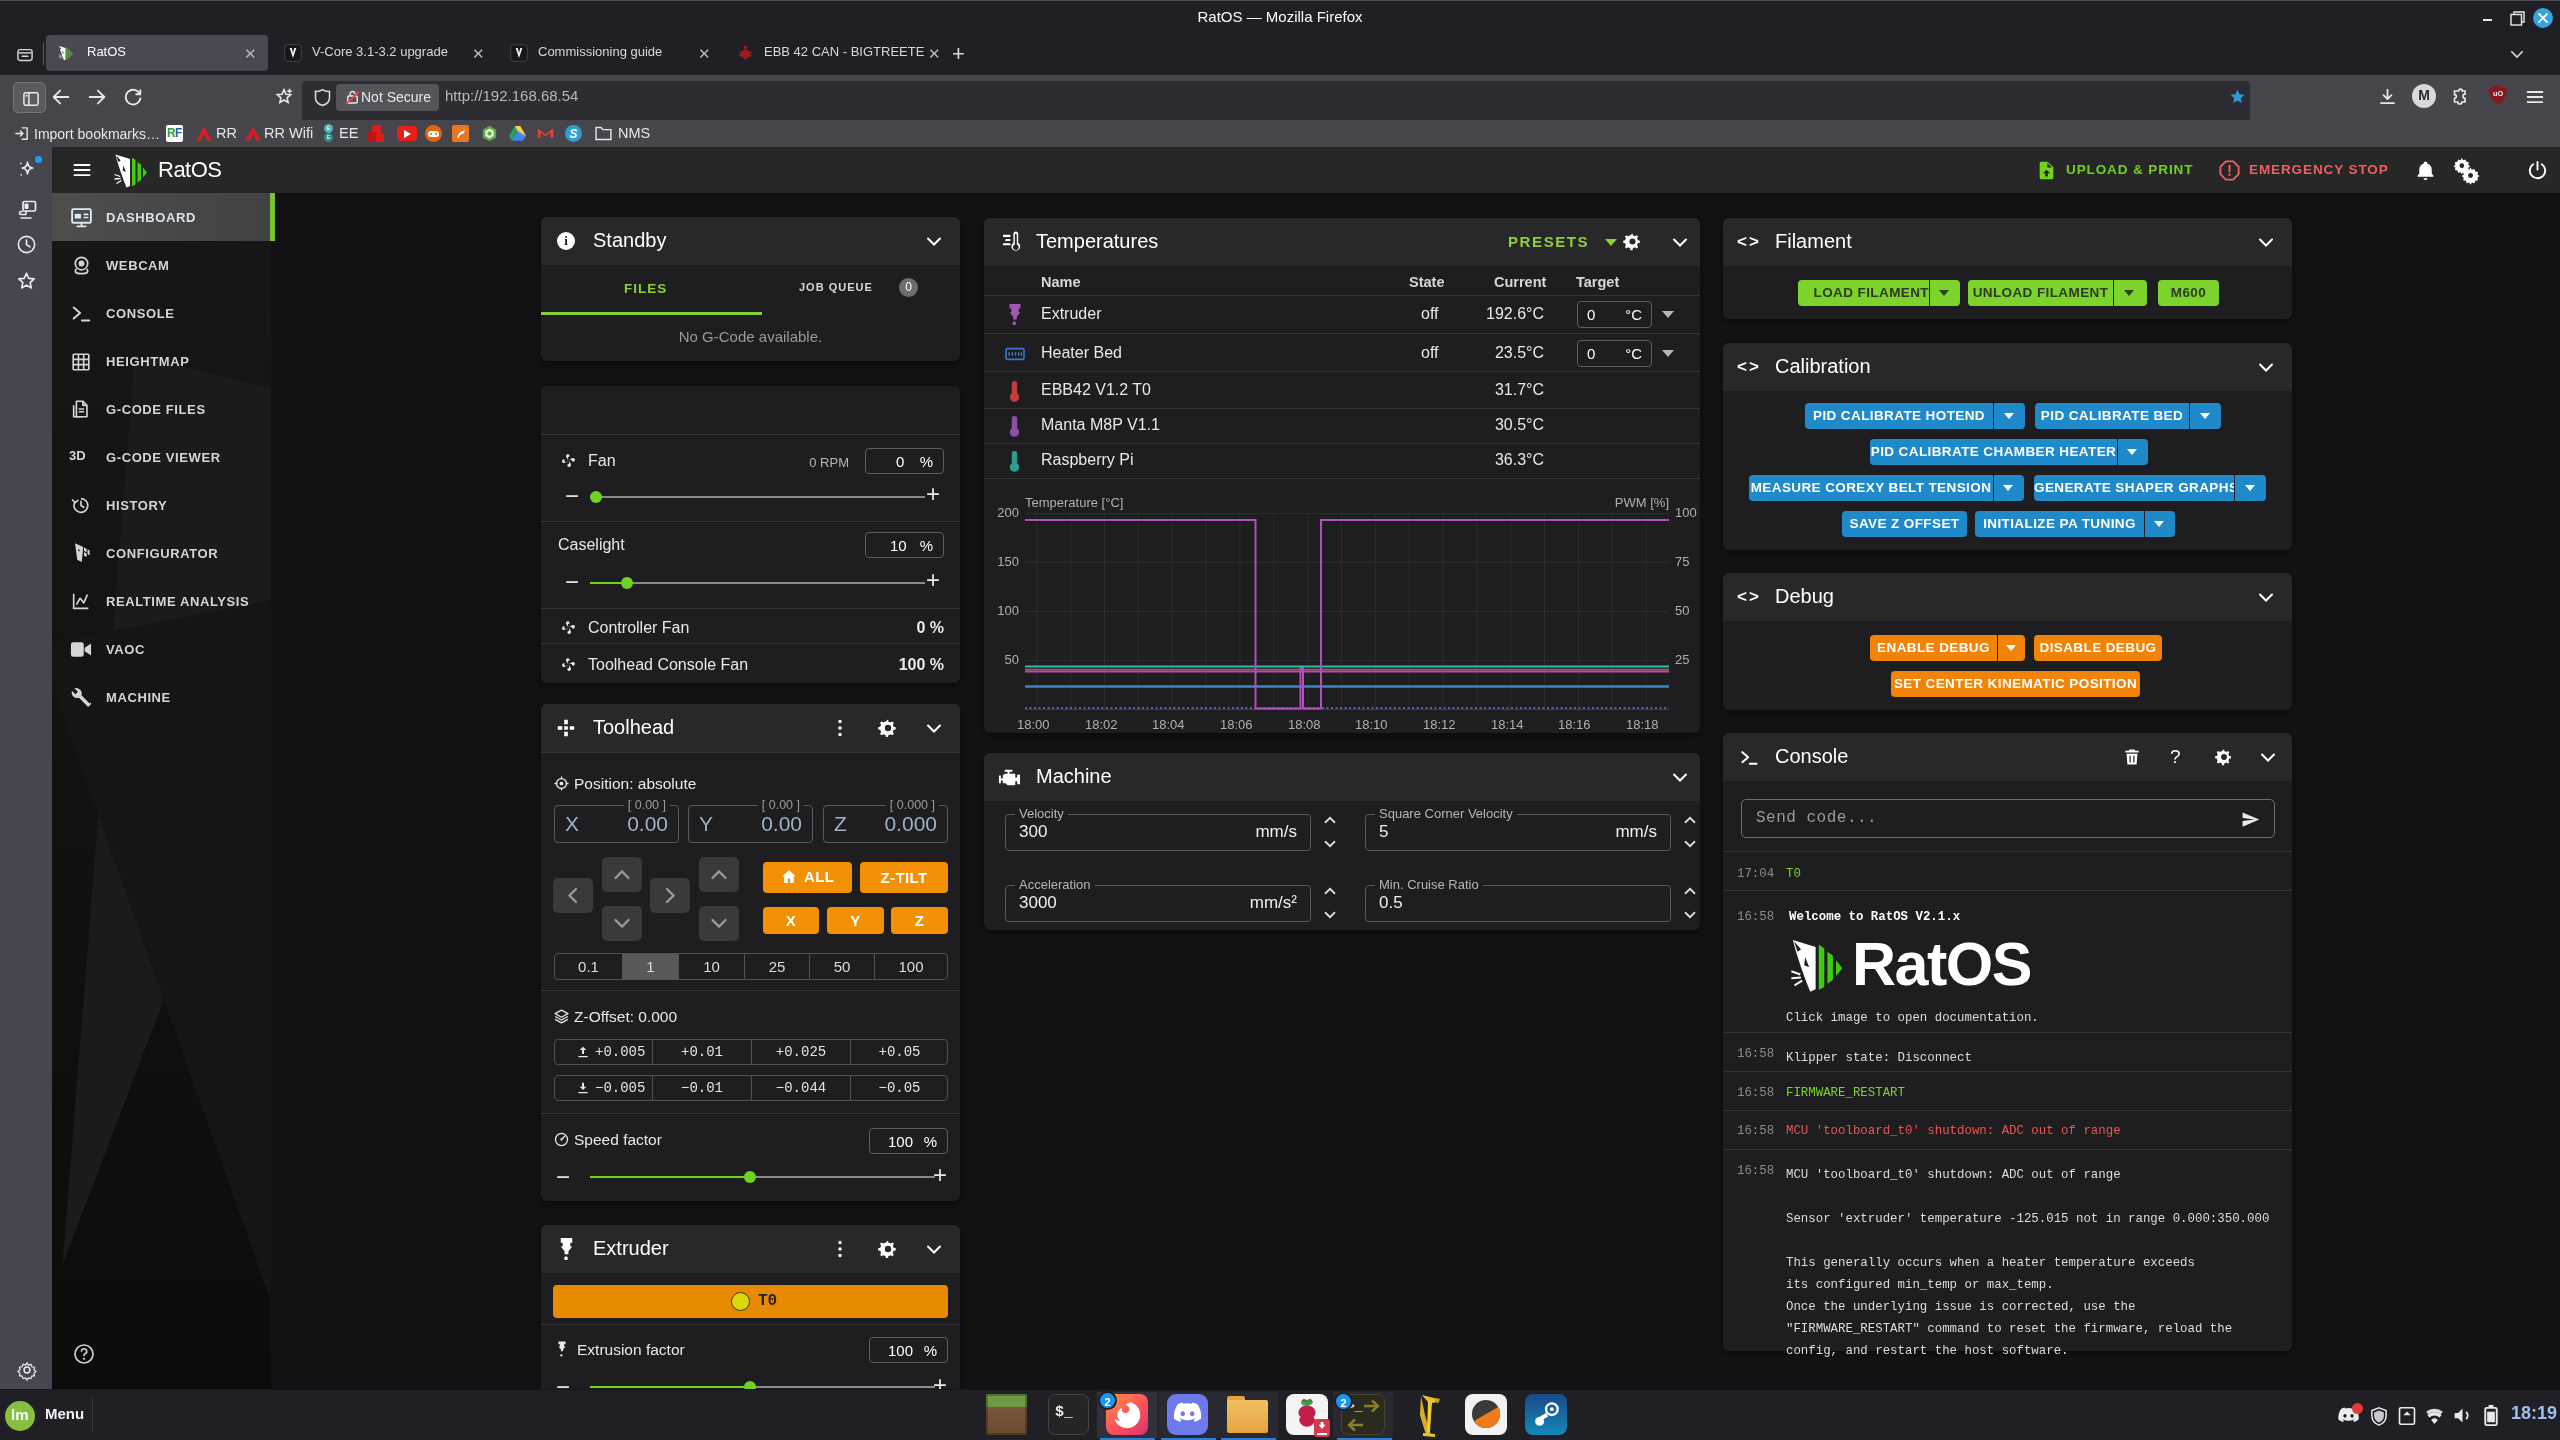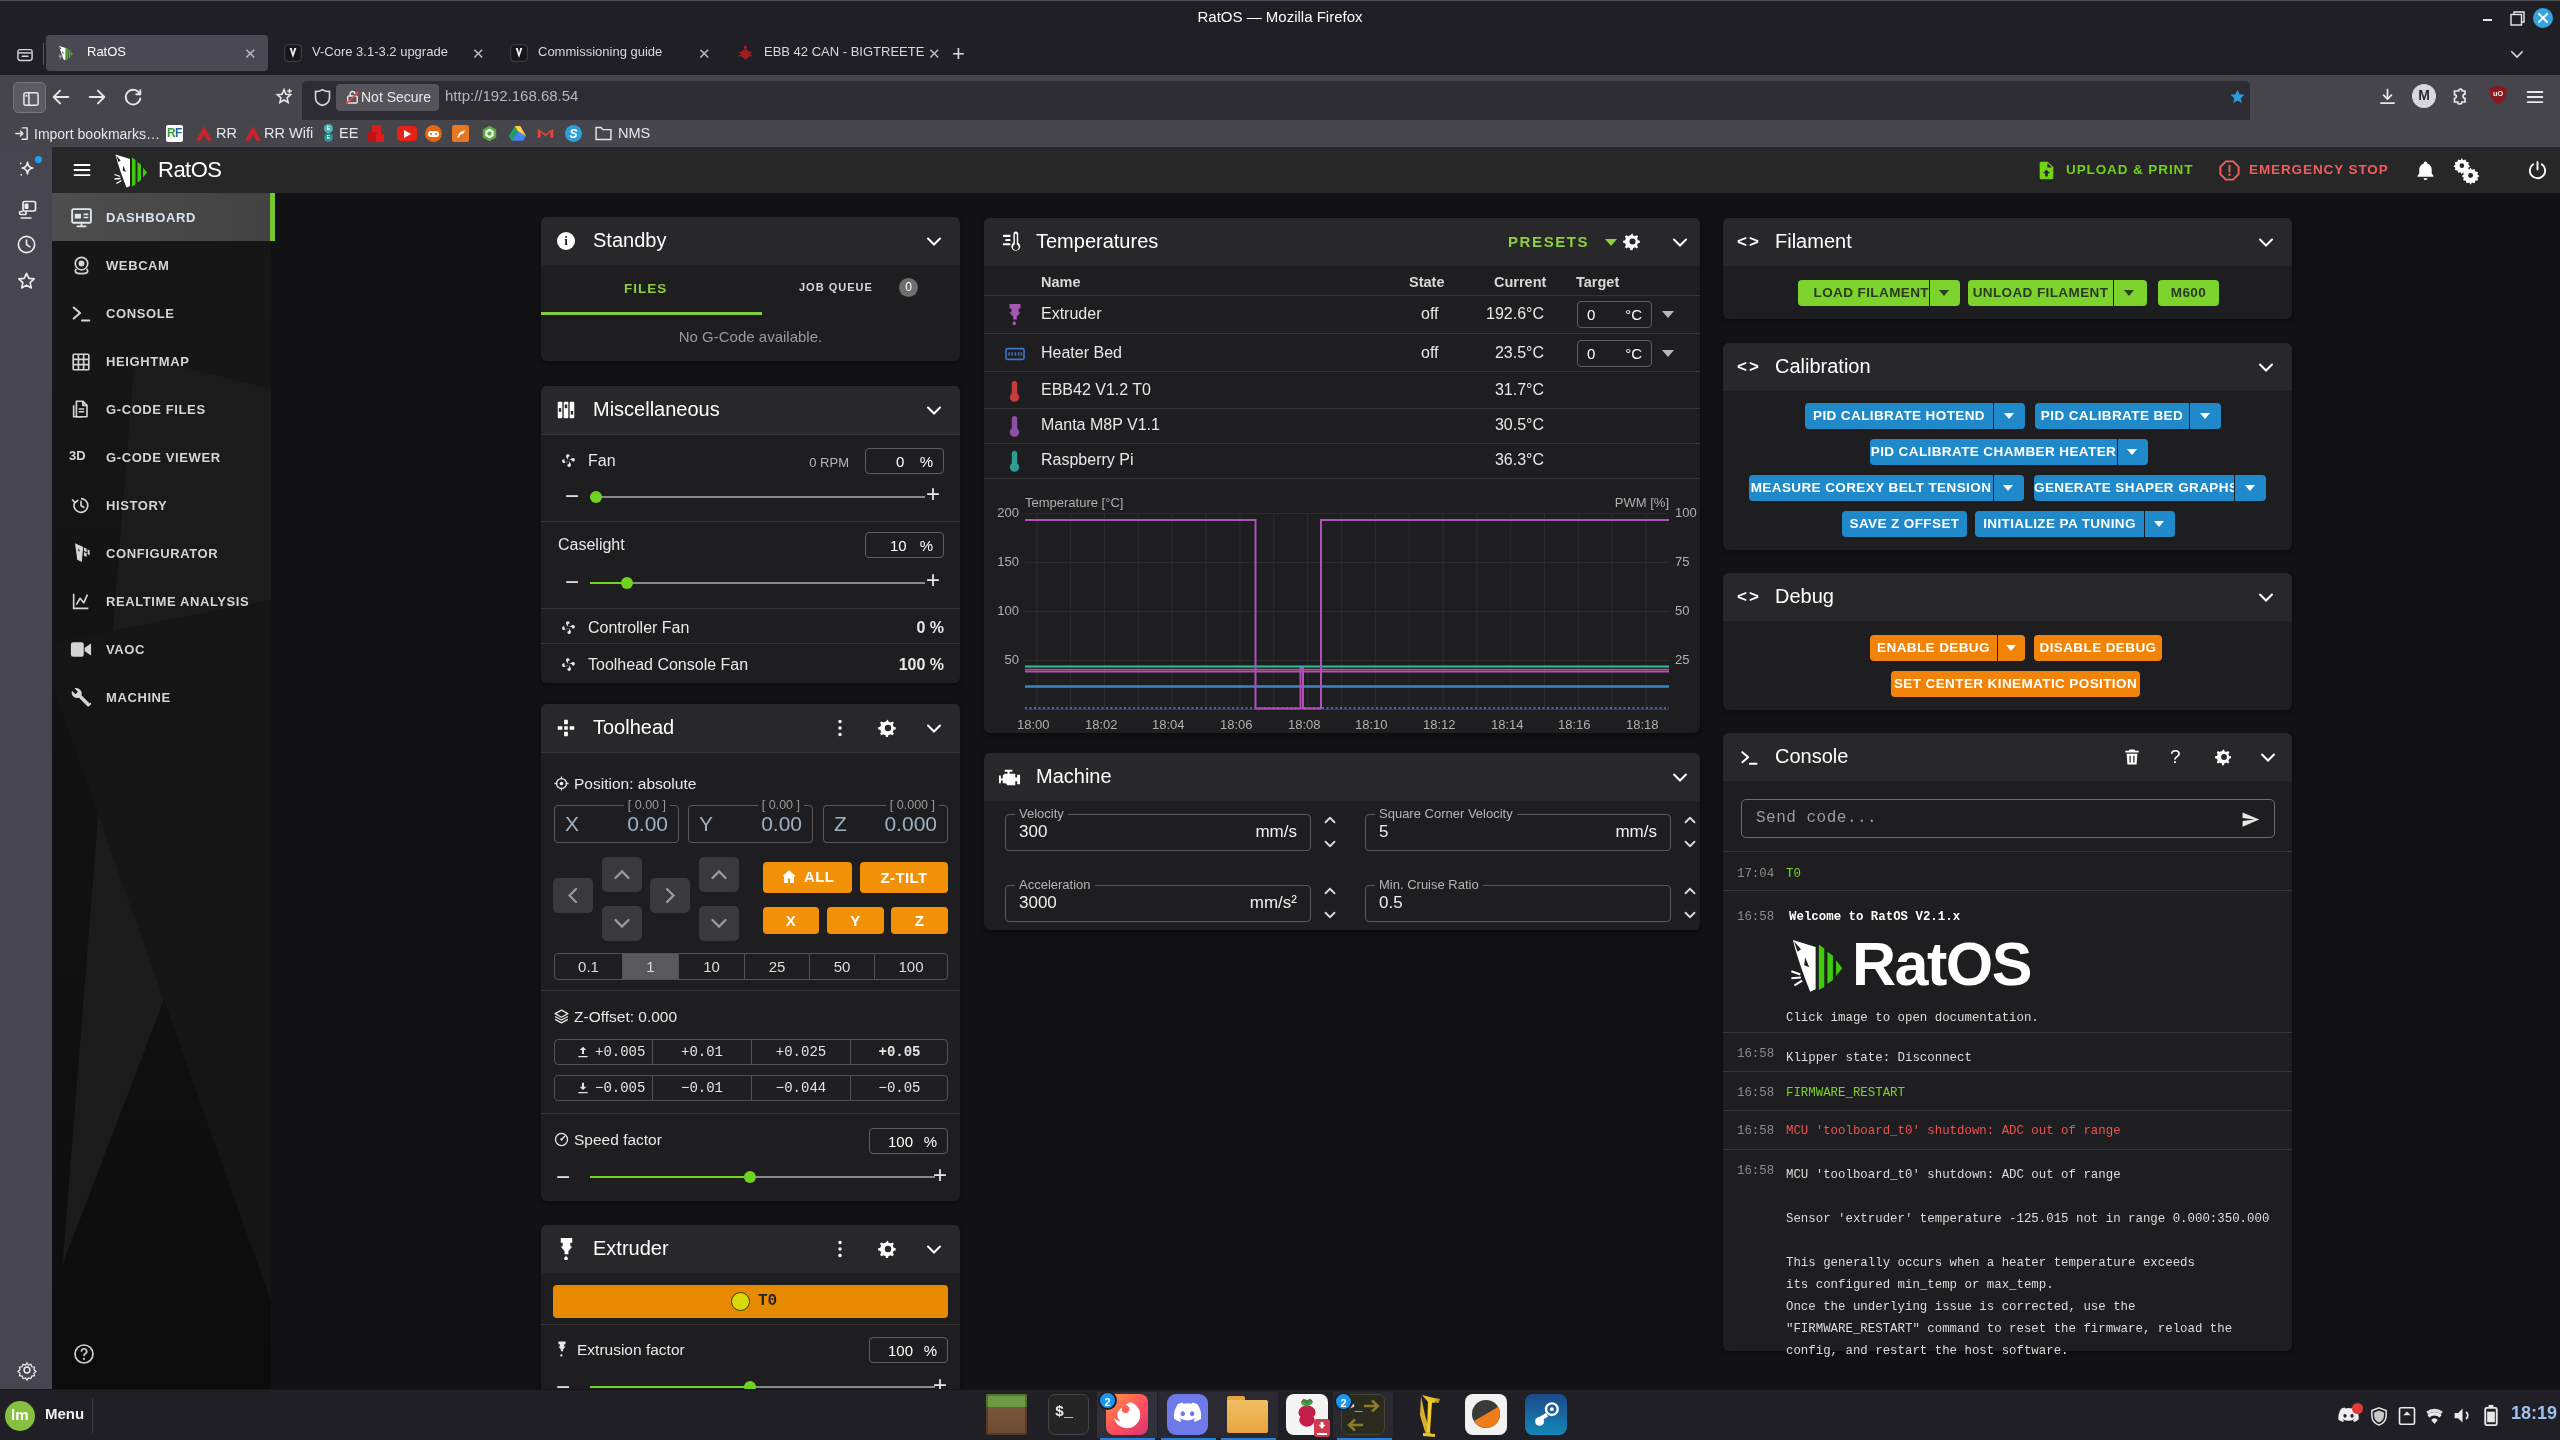--- a/index.html
+++ b/index.html
@@ -431,34 +431,20 @@
         <div class="abs" style="left:258px;top:16px;font-size:11px;font-weight:bold;letter-spacing:1px;color:#d8d8d8;">JOB QUEUE</div>
         <div class="abs" style="left:358px;top:13px;width:19px;height:19px;border-radius:50%;background:#6e6e6e;">
             <span style="position:absolute;left:0;right:0;top:2px;text-align:center;font-size:12px;color:#fff;">0</span>
           </div>
         <div class="abs" style="left:0;top:47px;width:221px;height:3px;background:#84cf3b;"></div>
       </div>
       <div class="abs" style="left:0;top:111px;width:419px;text-align:center;color:#9a9a9a;font-size:15px;">No G-Code available.</div>
     </div>
 
     <div class="card" style="left:489px;top:239px;width:419px;height:297px;">
-      <div class="cardhead">
-        <svg class="abs" style="left:14px;top:13px" width="22" height="22" viewBox="0 0 24 24" fill="#fff">
-            <rect x="3" y="3" width="5" height="18" rx="1"></rect>
-            <rect x="9.5" y="3" width="5" height="18" rx="1"></rect>
-            <rect x="16" y="3" width="5" height="18" rx="1"></rect>
-            <rect x="4.2" y="10" width="2.6" height="4" fill="#28282a"></rect>
-            <rect x="10.7" y="6" width="2.6" height="4" fill="#28282a"></rect>
-            <rect x="17.2" y="13" width="2.6" height="4" fill="#28282a"></rect>
-          </svg>
-        <div class="ct">Miscellaneous</div>
-        <svg class="chev" style="right:14px;top:12px" viewBox="0 0 24 24" fill="none" stroke="#fff" stroke-width="2" stroke-linecap="round">
-            <path d="M6 9.5 l6 6 6-6"></path>
-          </svg>
-      </div>
       <div class="hdivider" style="top:48px;"></div>
       <svg class="abs" style="left:19px;top:66px" width="17" height="17" viewBox="0 0 24 24" fill="#e8e8e8">
           <path d="M12 11 A2.5 2.5 0 0 1 13.5 6.5 C14 4.5 13 3 11 3 9.5 3 8.5 4 8.5 5.5 8.5 7.5 10 8.5 10.8 10.6 A2.5 2.5 0 0 1 12 11 M13 12 A2.5 2.5 0 0 1 17.5 13.5 C19.5 14 21 13 21 11 21 9.5 20 8.5 18.5 8.5 16.5 8.5 15.5 10 13.4 10.8 A2.5 2.5 0 0 1 13 12 M11 13 A2.5 2.5 0 0 1 6.5 10.5 C4.5 10 3 11 3 13 3 14.5 4 15.5 5.5 15.5 7.5 15.5 8.5 14 10.6 13.2 A2.5 2.5 0 0 1 11 13 M12 13 A2.5 2.5 0 0 1 10.5 17.5 C10 19.5 11 21 13 21 14.5 21 15.5 20 15.5 18.5 15.5 16.5 14 15.5 13.2 13.4 A2.5 2.5 0 0 1 12 13"></path>
         </svg>
       <div class="abs" style="left:47px;top:66px;font-size:16px;color:#e8e8e8;">Fan</div>
       <div class="abs" style="left:768px;top:0;"></div>
       <div class="abs" style="right:111px;top:69px;font-size:13px;color:#b5b5b5;">0 RPM</div>
       <div class="valbox" style="left:324px;top:62px;width:79px;height:26px;">
           <span style="position:absolute;left:30px;top:4px;font-size:15px;">0</span>
           <span style="position:absolute;right:10px;top:4px;font-size:15px;">%</span>
@@ -582,21 +568,21 @@
       <div class="abs" style="left:33px;top:304px;font-size:15.5px;color:#e8e8e8;">Z-Offset: 0.000</div>
       <div class="abs" style="left:13px;top:335px;width:394px;height:26px;border:1px solid #525254;border-radius:4px;color:#e4e4e4;font-size:14px;font-family:'Liberation Mono',monospace;">
         <div class="abs" style="left:0;top:0;width:98px;height:24px;border-right:1px solid #525254;">
             <svg style="position:absolute;left:20px;top:4px" width="16" height="16" viewBox="0 0 24 24" fill="#e4e4e4">
               <path d="M12 4 l5 5 h-3.5 v6 h-3 v-6 H7 z M5 18 h14 v2 H5 z"></path>
             </svg>
             <span style="position:absolute;left:40px;top:4px;">+0.005</span>
           </div>
         <div class="abs" style="left:98px;top:0;width:99px;height:24px;text-align:center;line-height:24px;border-right:1px solid #525254;">+0.01</div>
         <div class="abs" style="left:197px;top:0;width:99px;height:24px;text-align:center;line-height:24px;border-right:1px solid #525254;">+0.025</div>
-        <div class="abs" style="left:296px;top:0;width:97px;height:24px;text-align:center;line-height:24px;font-weight:bold;">+0.05</div>
+        <div class="abs" style="left:296px;top:0;width:97px;height:24px;text-align:center;line-height:24px;">+0.05</div>
       </div>
       <div class="abs" style="left:13px;top:371px;width:394px;height:26px;border:1px solid #525254;border-radius:4px;color:#e4e4e4;font-size:14px;font-family:'Liberation Mono',monospace;">
         <div class="abs" style="left:0;top:0;width:98px;height:24px;border-right:1px solid #525254;">
             <svg style="position:absolute;left:20px;top:4px" width="16" height="16" viewBox="0 0 24 24" fill="#e4e4e4">
               <path d="M12 15 l-5 -5 h3.5 V4 h3 v6 H17 z M5 18 h14 v2 H5 z"></path>
             </svg>
             <span style="position:absolute;left:40px;top:4px;">−0.005</span>
           </div>
         <div class="abs" style="left:98px;top:0;width:99px;height:24px;text-align:center;line-height:24px;border-right:1px solid #525254;">−0.01</div>
         <div class="abs" style="left:197px;top:0;width:99px;height:24px;text-align:center;line-height:24px;border-right:1px solid #525254;">−0.044</div>

